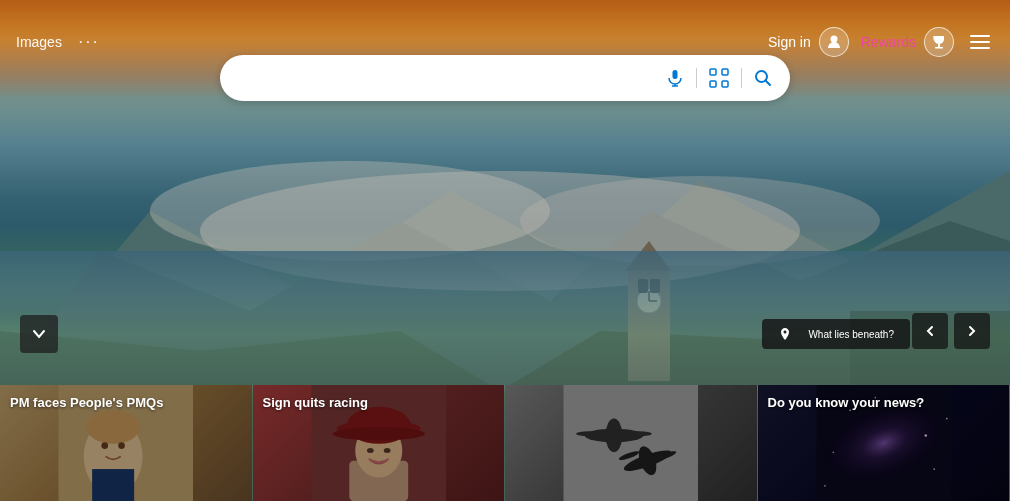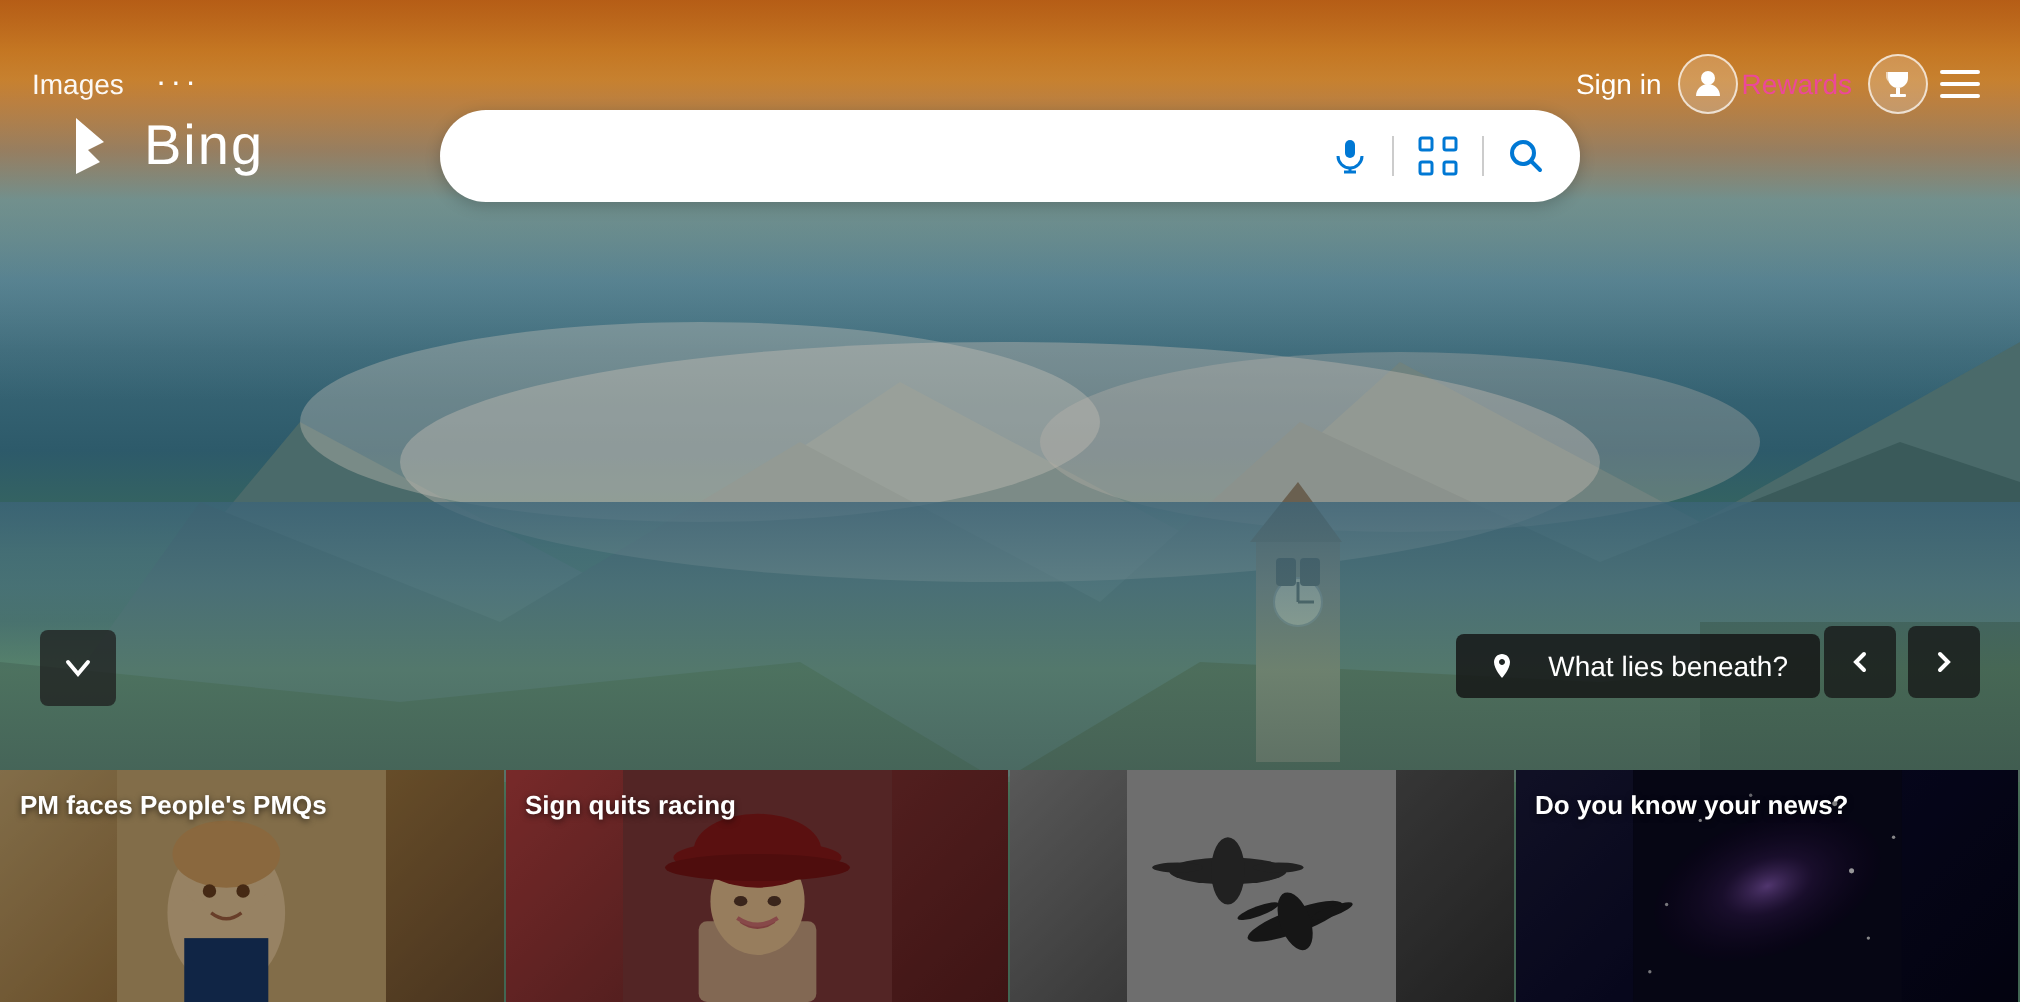--- a/index.html
+++ b/index.html
@@ -95,21 +95,21 @@
       color: #fff;
       font-size: 16px;
       cursor: pointer;
       letter-spacing: 2px;
     }
 
     .nav-right {
       margin-left: auto;
       display: flex;
       align-items: center;
-      gap: 2px;
+      gap: 12px;
     }
 
     .sign-in-btn {
       display: flex;
       align-items: center;
       gap: 8px;
       color: #fff;
       font-size: 14px;
       cursor: pointer;
       background: none;
@@ -269,21 +269,21 @@
 
     
     .what-lies-tooltip {
       position: absolute;
       bottom: 152px;
       right: 100px;
       background: rgba(20,20,20,0.82);
       color: #fff;
       padding: 8px 16px;
       border-radius: 4px;
-      font-size: 14px;
+      font-size: 10px;
       display: flex;
       align-items: center;
       gap: 16px;
       z-index: 10;
       cursor: pointer;
     }
 
     .nav-arrow-btn {
       position: absolute;
       bottom: 152px;
@@ -425,26 +425,20 @@
     </button>
     <button class="hamburger-btn">
       <div class="hamburger-line"></div>
       <div class="hamburger-line"></div>
       <div class="hamburger-line"></div>
     </button>
   </div>
 </div>
 
 <div class="logo-search-area">
-  <div class="bing-logo">
-    <svg class="bing-b-logo" viewBox="0 0 36 36">
-      <path d="M8 4 L8 32 L20 26 L14 20 L22 16 Z" fill="white"></path>
-    </svg>
-    <span class="bing-text">Bing</span>
-  </div>
 
   <div class="search-box-container">
     <input class="search-input" type="text" placeholder="" style="">
     <div class="search-icons">
       <button class="search-icon-btn" title="Search by voice">
         <svg width="18" height="18" viewBox="0 0 18 18" fill="none">
           <rect x="6.5" y="1" width="5" height="9" rx="2.5" fill="#0078d4"></rect>
           <path d="M3 9c0 3.3 2.7 6 6 6s6-2.7 6-6" stroke="#0078d4" stroke-width="1.5" fill="none"></path>
           <line x1="9" y1="15" x2="9" y2="17" stroke="#0078d4" stroke-width="1.5"></line>
           <line x1="6" y1="17" x2="12" y2="17" stroke="#0078d4" stroke-width="1.5"></line>

